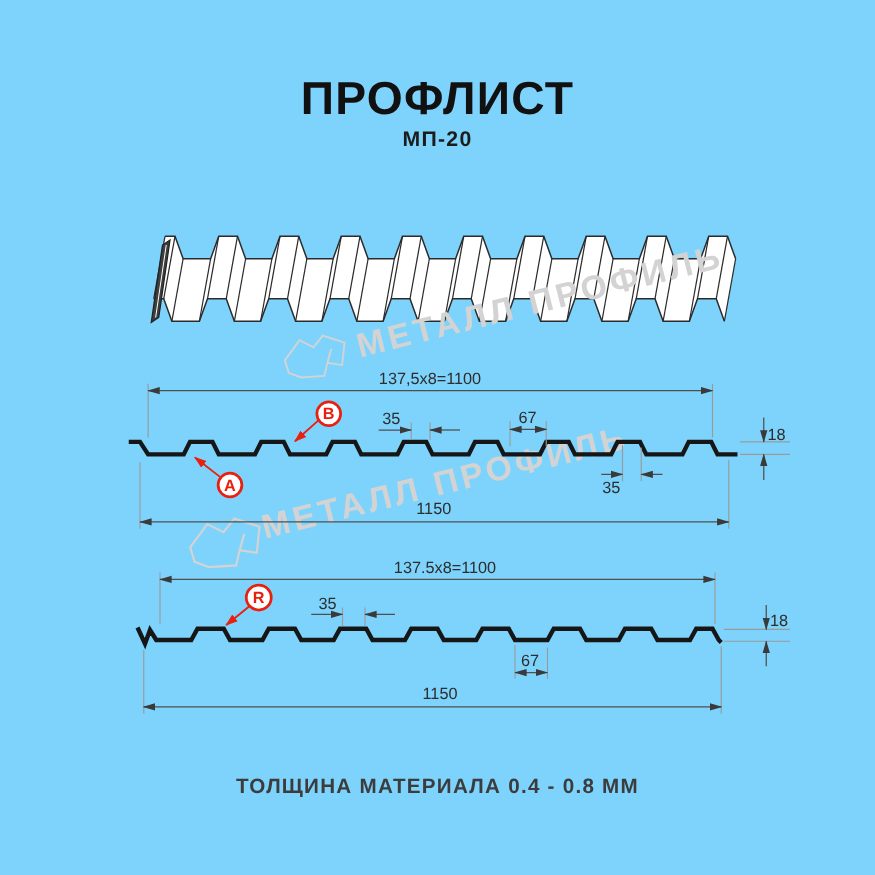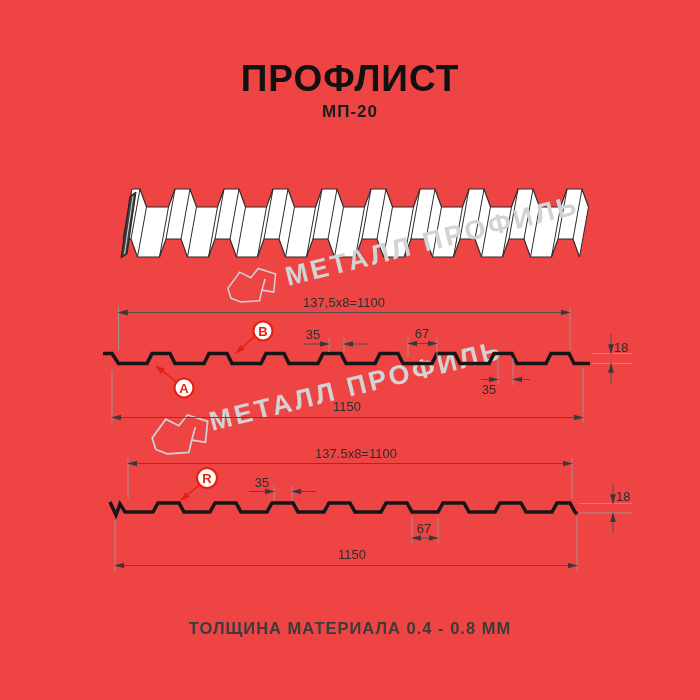--- a/index.html
+++ b/index.html
@@ -1,16 +1,16 @@
 <!DOCTYPE html>
 <html><head>
 <meta charset="utf-8">
 <style>
   html,body{margin:0;padding:0;background:#ffffff;}
-  .stage{position:relative;width:700px;height:700px;background:#ef4444;overflow:hidden;
+  .stage{position:relative;width:700px;height:700px;background:#7dd3fc;overflow:hidden;
          font-family:"Liberation Sans", sans-serif;}
   svg{display:block;}
   .title-text{font:bold 37px "Liberation Sans", sans-serif;fill:#111111;letter-spacing:1px;}
   .subtitle-text{font:bold 17px "Liberation Sans", sans-serif;fill:#1c1c1c;letter-spacing:1px;}
   .footer-text{font:bold 16.5px "Liberation Sans", sans-serif;fill:#3c3c3c;letter-spacing:1px;}
   .wm-text{font:bold 27px "Liberation Sans", sans-serif;fill:#d3d3d3;letter-spacing:3px;}
   .wm-shape{fill:none;stroke:#d3d3d3;stroke-width:2.4;stroke-linejoin:miter;}
   .prof{fill:none;stroke:#161616;stroke-width:3.5;stroke-linejoin:miter;}
   .dim{stroke:#4f4f4f;stroke-width:1;fill:none;}
   .ext{stroke:#9a9a9a;stroke-width:0.9;fill:none;}

